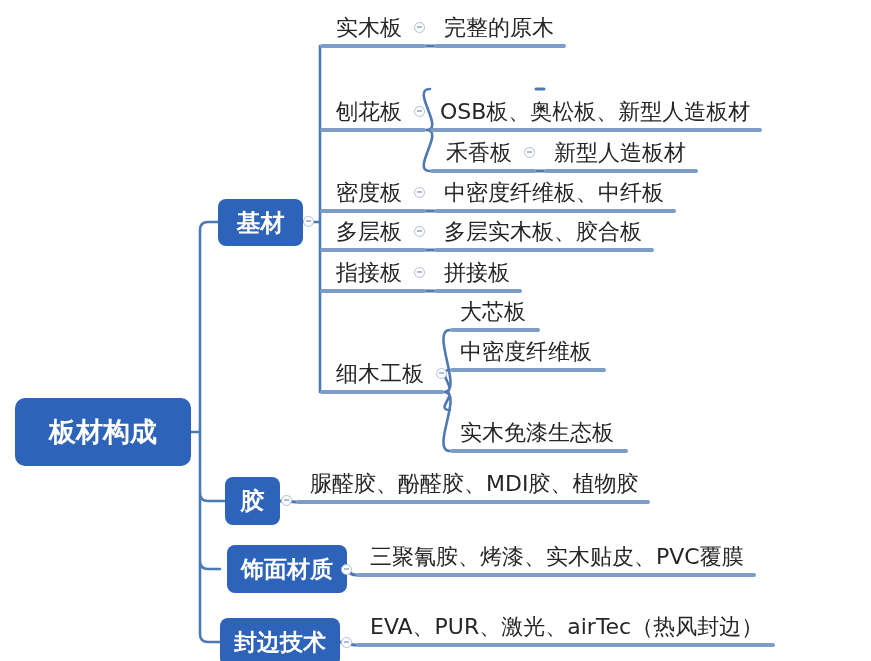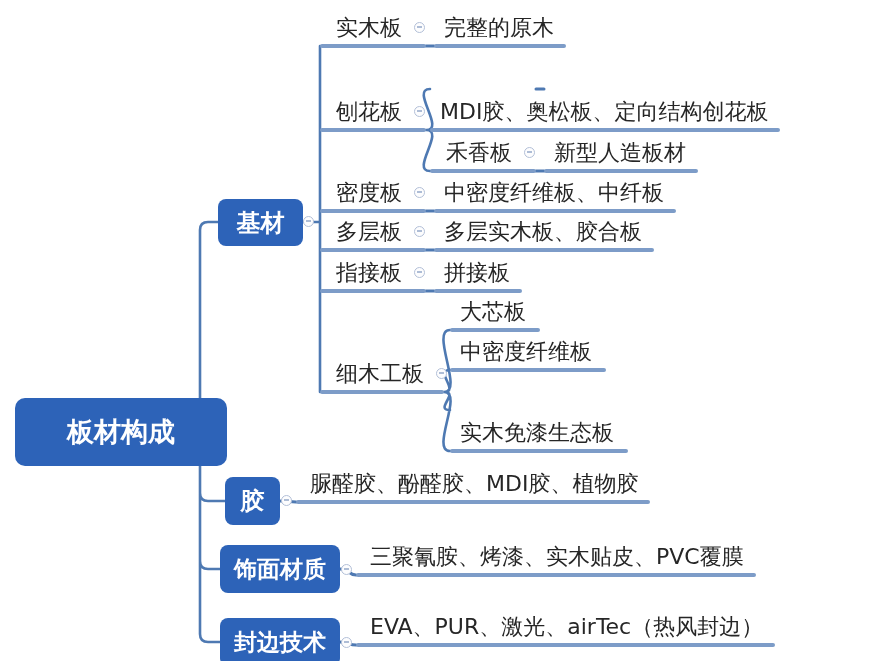--- a/index.html
+++ b/index.html
@@ -34,24 +34,24 @@
   .toggle::after{
     content:'';position:absolute;left:2px;right:2px;top:3.2px;height:1.6px;background:#aebdd6;
   }
   .toggle.abs{position:absolute;z-index:3;margin:0;}
   
   .box{
     position:absolute;z-index:2;background:#2d63b8;color:#ffffff;
     display:flex;align-items:center;justify-content:center;
     font-weight:bold;border-radius:8px;box-sizing:border-box;white-space:nowrap;text-align:right;
   }
-  .box.root{left:15px;top:398px;width:212px;height:68px;font-size:27px;border-radius:10px;}
+  .box.root{left:15px;top:398px;width:176px;height:68px;font-size:27px;border-radius:10px;}
   .box.b-jicai{left:218px;top:199px;width:85px;height:47px;font-size:24px;}
   .box.b-jiao{left:225px;top:477px;width:55px;height:48px;font-size:24px;}
-  .box.b-shimian{left:220px;top:545px;width:120px;height:48px;font-size:23px;}
+  .box.b-shimian{left:227px;top:545px;width:120px;height:48px;font-size:23px;}
   .box.b-fengbian{left:220px;top:618px;width:120px;height:48px;font-size:23px;}
 </style>
 </head>
 <body>
 
 <div class="canvas">
 
   <svg class="connectors" width="871" height="661" viewBox="0 0 871 661">
 
     <path class="trunk" d="M191,432 H200
@@ -106,21 +106,21 @@
     <div class="node w3"><span>实木板</span><span class="toggle"></span></div>
     <div class="node desc"><span>完整的原木</span></div>
   </div>
 
 
   <div class="row" style="left:320px;top:100px">
     <div class="node w3"><span>刨花板</span><span class="toggle"></span></div>
   </div>
 
   <div class="row" style="left:430px;top:100px">
-    <div class="node desc"><span>MDI胶、奥松板、定向结构创花板</span></div>
+    <div class="node desc"><span>OSB板、奥松板、新型人造板材</span></div>
   </div>
 
   <div class="row" style="left:430px;top:141px">
     <div class="node w3"><span>禾香板</span><span class="toggle"></span></div>
     <div class="node desc"><span>新型人造板材</span></div>
   </div>
 
   <div class="row" style="left:320px;top:181px">
     <div class="node w3"><span>密度板</span><span class="toggle"></span></div>
     <div class="node desc"><span>中密度纤维板、中纤板</span></div>

